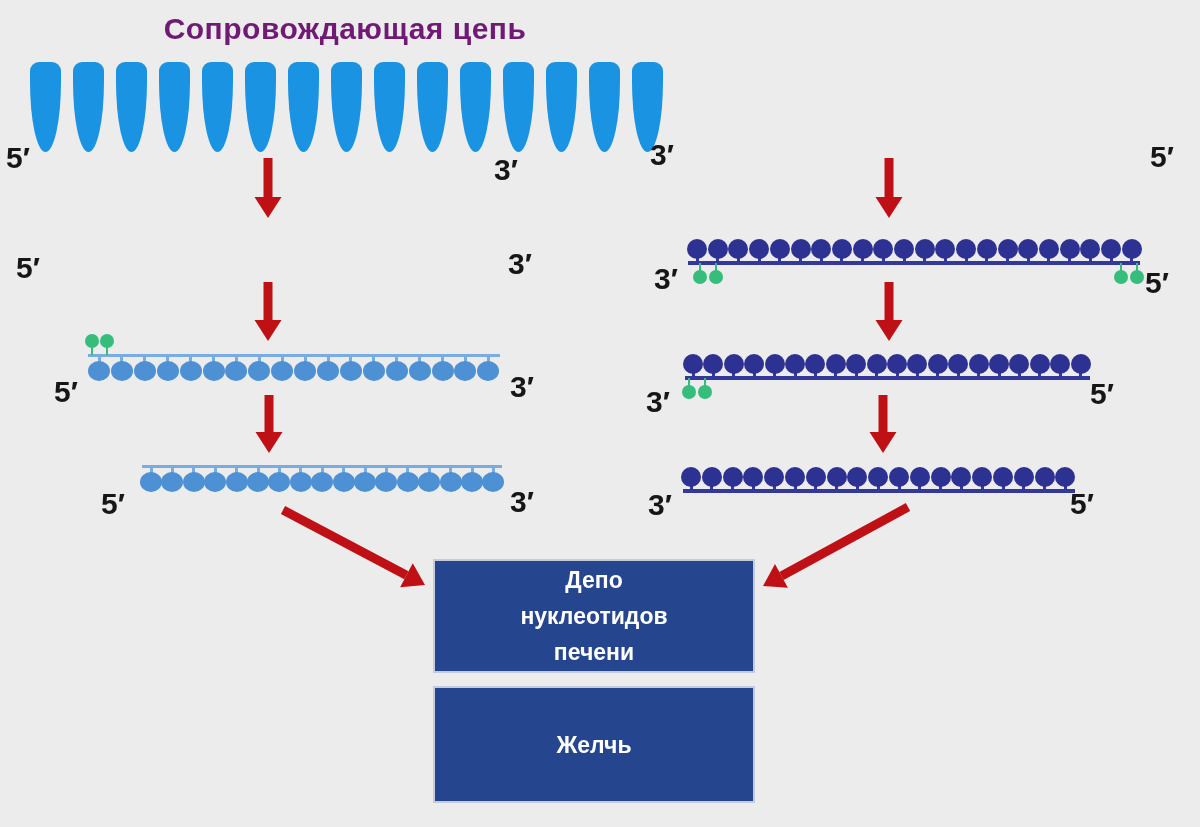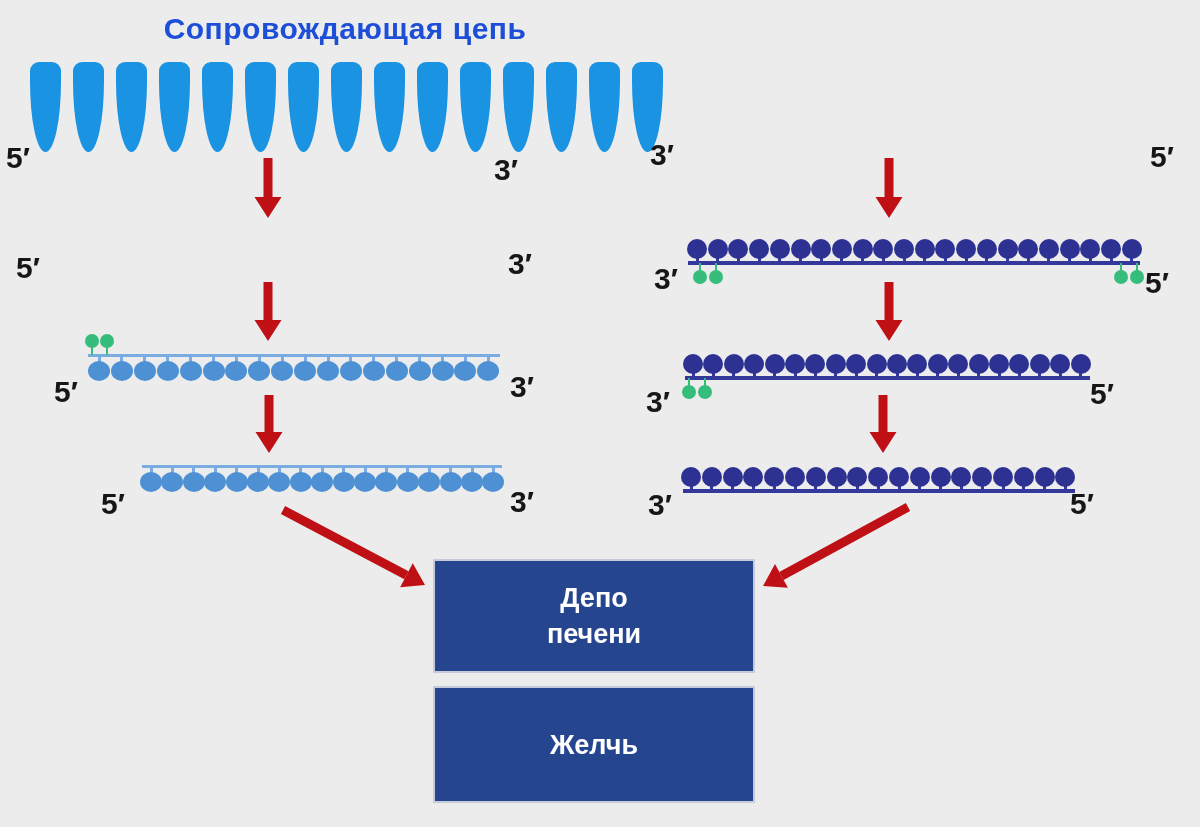--- a/index.html
+++ b/index.html
@@ -19,32 +19,32 @@
   .end-label{
     position:absolute;font-size:30px;font-weight:700;color:#161616;
     white-space:nowrap;line-height:1;
   }
   .flowbox{
     position:absolute;left:433px;width:322px;
     display:flex;flex-direction:column;align-items:center;justify-content:center;
     border:2px solid #c6cbdc;box-sizing:border-box;
   }
   .flowbox .line{
-    font-size:27px;font-weight:700;line-height:36px;text-align:center;
+    font-size:23px;font-weight:700;line-height:36px;text-align:center;
   }
   #box-depot{top:559px;height:114px;}
   #box-bile{top:686px;height:117px;}
   #arrow-layer{position:absolute;left:0;top:0;pointer-events:none;}
 </style>
 </head>
 <body>
 
 <div id="canvas" style="background: rgb(236, 236, 236);">
 
-  <div id="title-left" class="title" style="color: #1d4ed8; text-align: center;">Сопровождающая цепь</div>
+  <div id="title-left" class="title" style="color: #701a75; text-align: center;">Сопровождающая цепь</div>
 
 
   <svg id="arrow-layer" width="1200" height="827" viewBox="0 0 1200 827">
       <line x1="268" y1="158" x2="268" y2="197" stroke="#BF1015" stroke-width="9"></line>
       <polygon points="268,218 254.5,197 281.5,197" fill="#BF1015"></polygon>
       <line x1="889" y1="158" x2="889" y2="197" stroke="#BF1015" stroke-width="9"></line>
       <polygon points="889,218 875.5,197 902.5,197" fill="#BF1015"></polygon>
       <line x1="268" y1="282" x2="268" y2="320" stroke="#BF1015" stroke-width="9"></line>
       <polygon points="268,341 254.5,320 281.5,320" fill="#BF1015"></polygon>
       <line x1="889" y1="282" x2="889" y2="320" stroke="#BF1015" stroke-width="9"></line>
@@ -315,20 +315,21 @@
       <div class="end-label" style="left: 646px; top: 387px; color: rgb(22, 22, 22);">3′</div>
       <div class="end-label" style="left: 1090px; top: 379px; color: rgb(22, 22, 22);">5′</div>
       <div class="end-label" style="left: 101px; top: 489px; color: rgb(22, 22, 22);">5′</div>
       <div class="end-label" style="left: 510px; top: 487px; color: rgb(22, 22, 22);">3′</div>
       <div class="end-label" style="left: 648px; top: 490px; color: rgb(22, 22, 22);">3′</div>
       <div class="end-label" style="left: 1070px; top: 489px; color: rgb(22, 22, 22);">5′</div>
     </div>
 
   <div id="box-depot" class="flowbox" style="background: rgb(37, 69, 142); color: rgb(255, 255, 255);">
     <div class="line">Депо</div>
+    <div class="line">нуклеотидов</div>
     <div class="line">печени</div>
   </div>
 
   <div id="box-bile" class="flowbox" style="background: rgb(37, 69, 142); color: rgb(255, 255, 255);">
     <div class="line">Желчь</div>
   </div>
 
 </div>
 
 </body></html>

